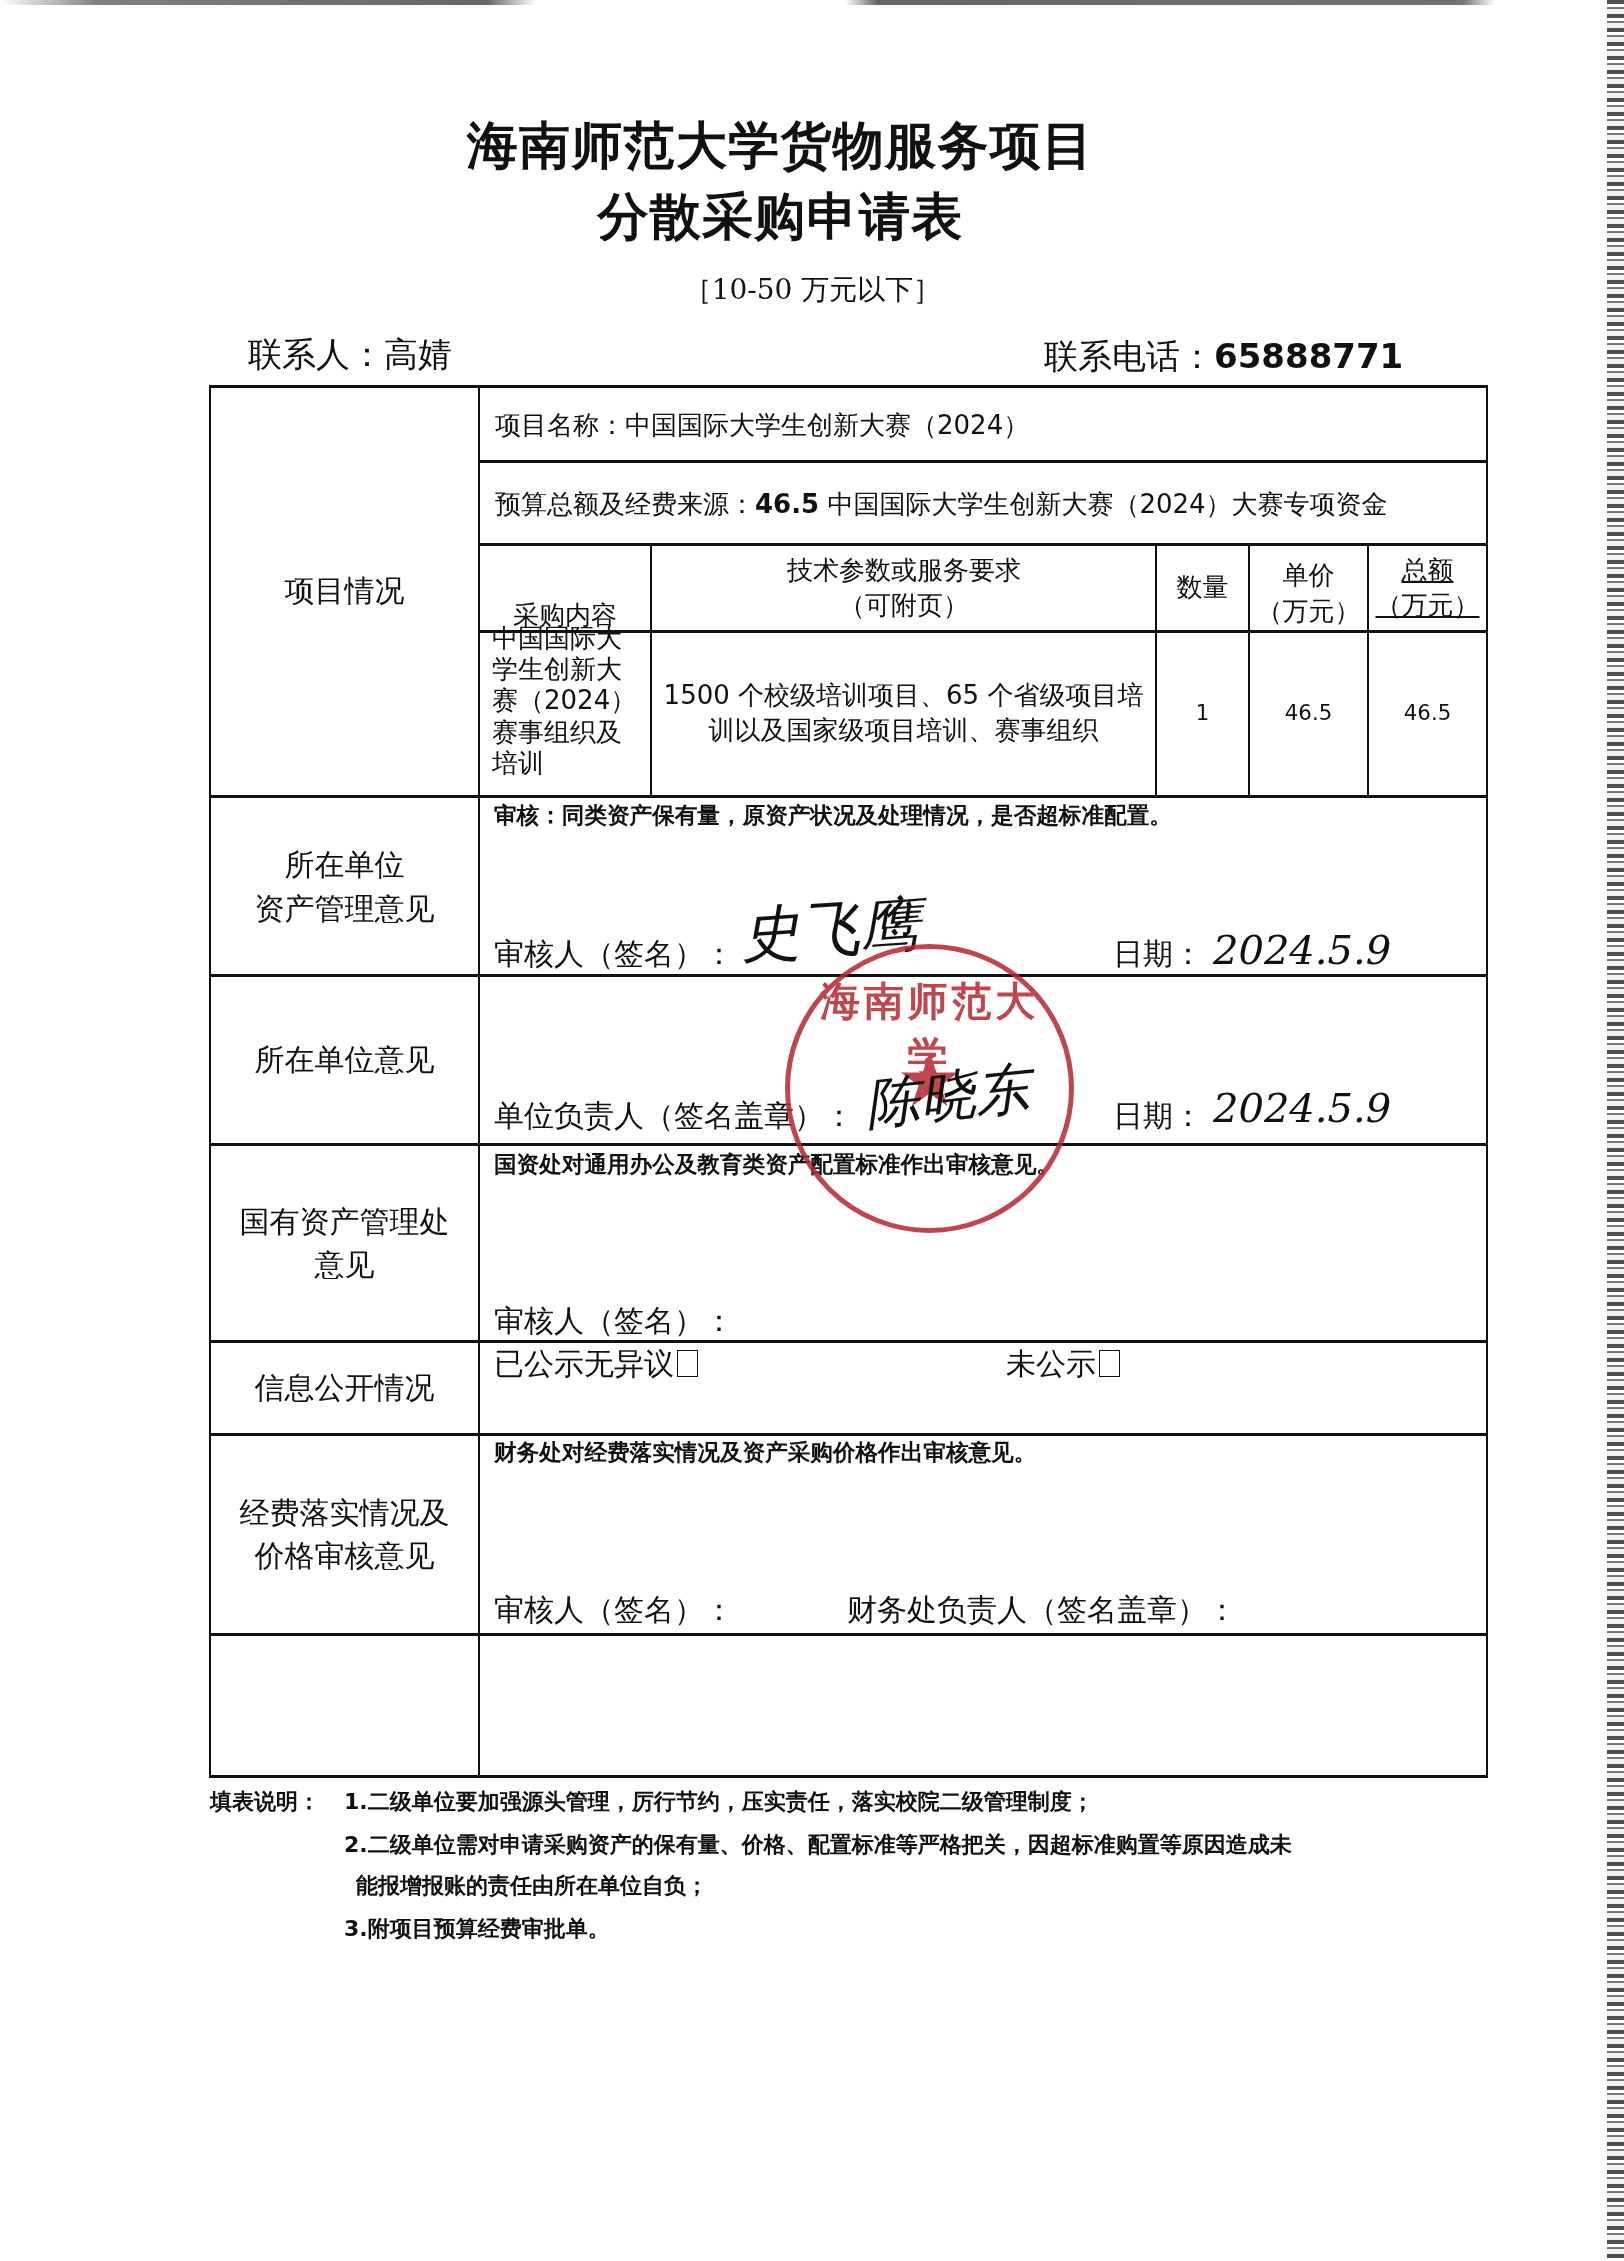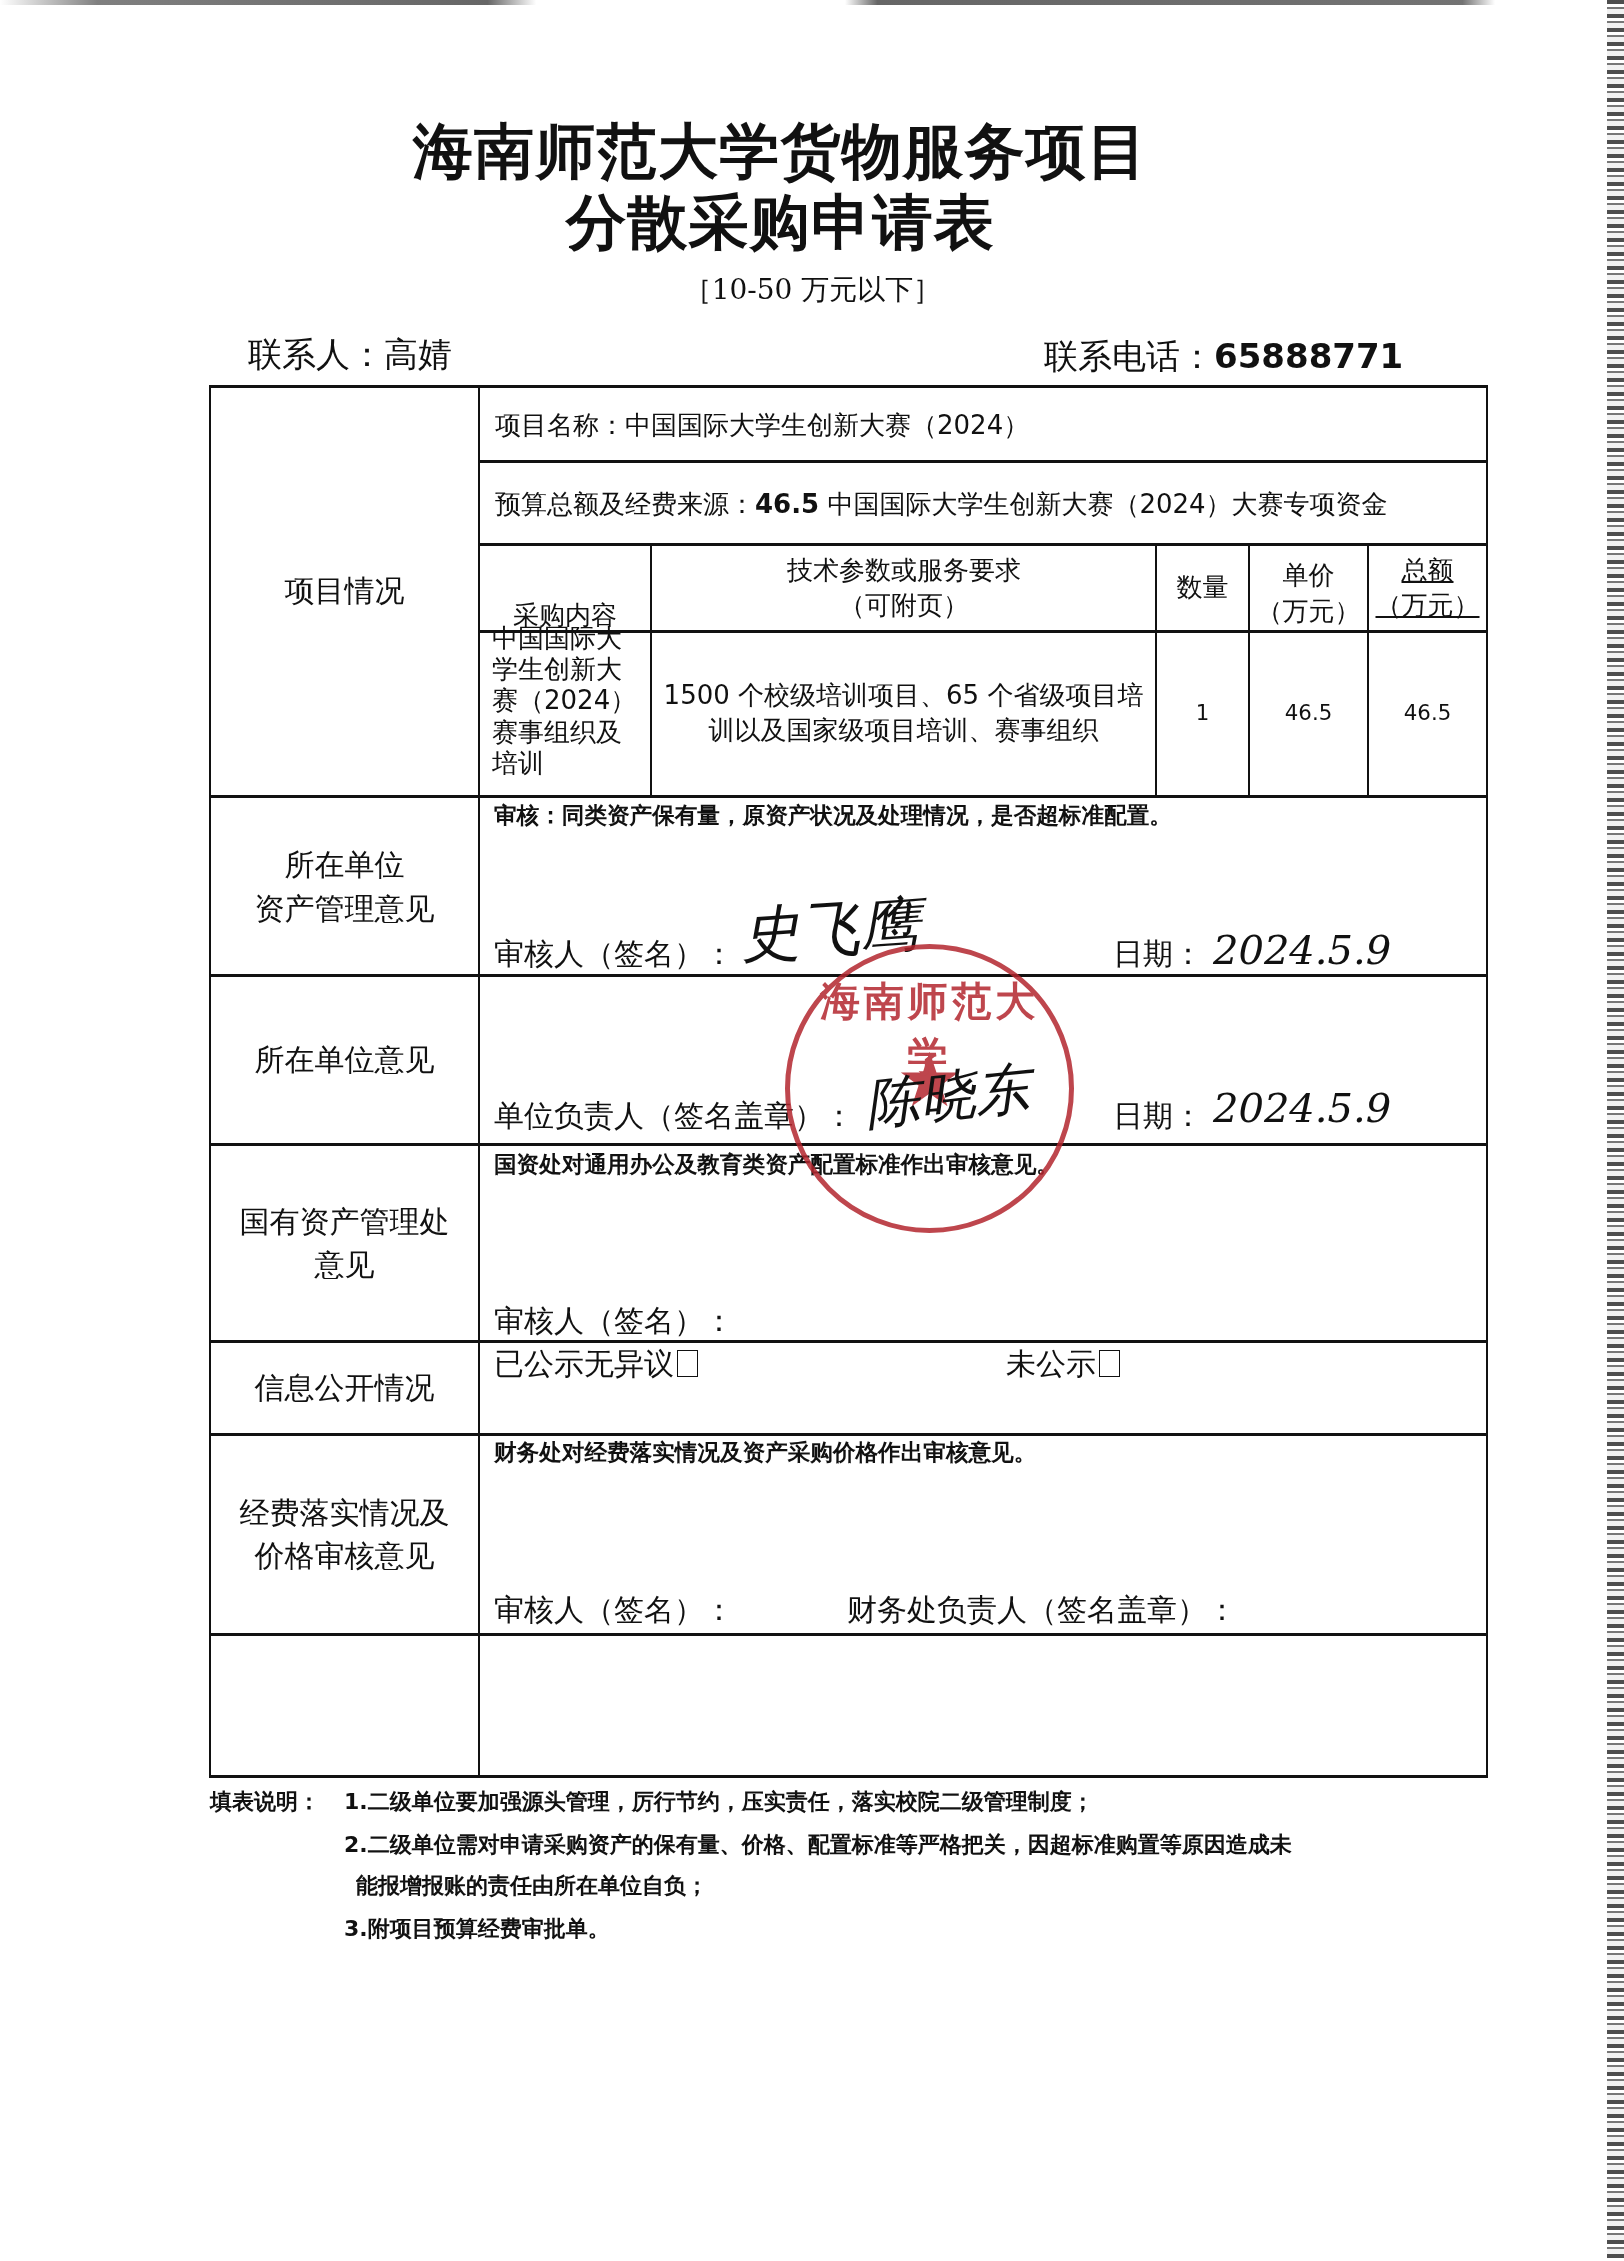--- a/index.html
+++ b/index.html
@@ -14,21 +14,21 @@
       background:linear-gradient(90deg,#fff 0%,#555 6%,#333 30%,#fff 33%,#fff 52%,#333 54%,#444 90%,#fff 92%);
       opacity:.75;
     }
     .scan-right {
       left:1607px; top:0; width:17.6px; height:2261px;
       background:repeating-linear-gradient(180deg,#222 0 3.8px,#fff 3.8px 7px,#555 7px 9.4px,#eee 9.4px 14px);
       opacity:.8;
     }
     .title {
       left:0; width:1561px; text-align:center;
-      font-family:"DejaVu Serif", serif; font-weight:bold; font-size:60px; letter-spacing:1.3px;
+      font-family:"DejaVu Serif", serif; font-weight:bold; font-size:51px; letter-spacing:1.3px;
     }
     .subtitle {
       left:0; width:1625px; text-align:center; font-size:28px;
       font-family:"DejaVu Serif", serif;
     }
     .contact { font-size:34px; font-family:"DejaVu Sans", sans-serif; }
     .line-h { background:#111; height:2.5px; }
     .line-v { background:#111; width:1.9px; }
     .cell-text { font-size:26px; font-family:"DejaVu Sans", sans-serif; line-height:1.35; }
     .label {

